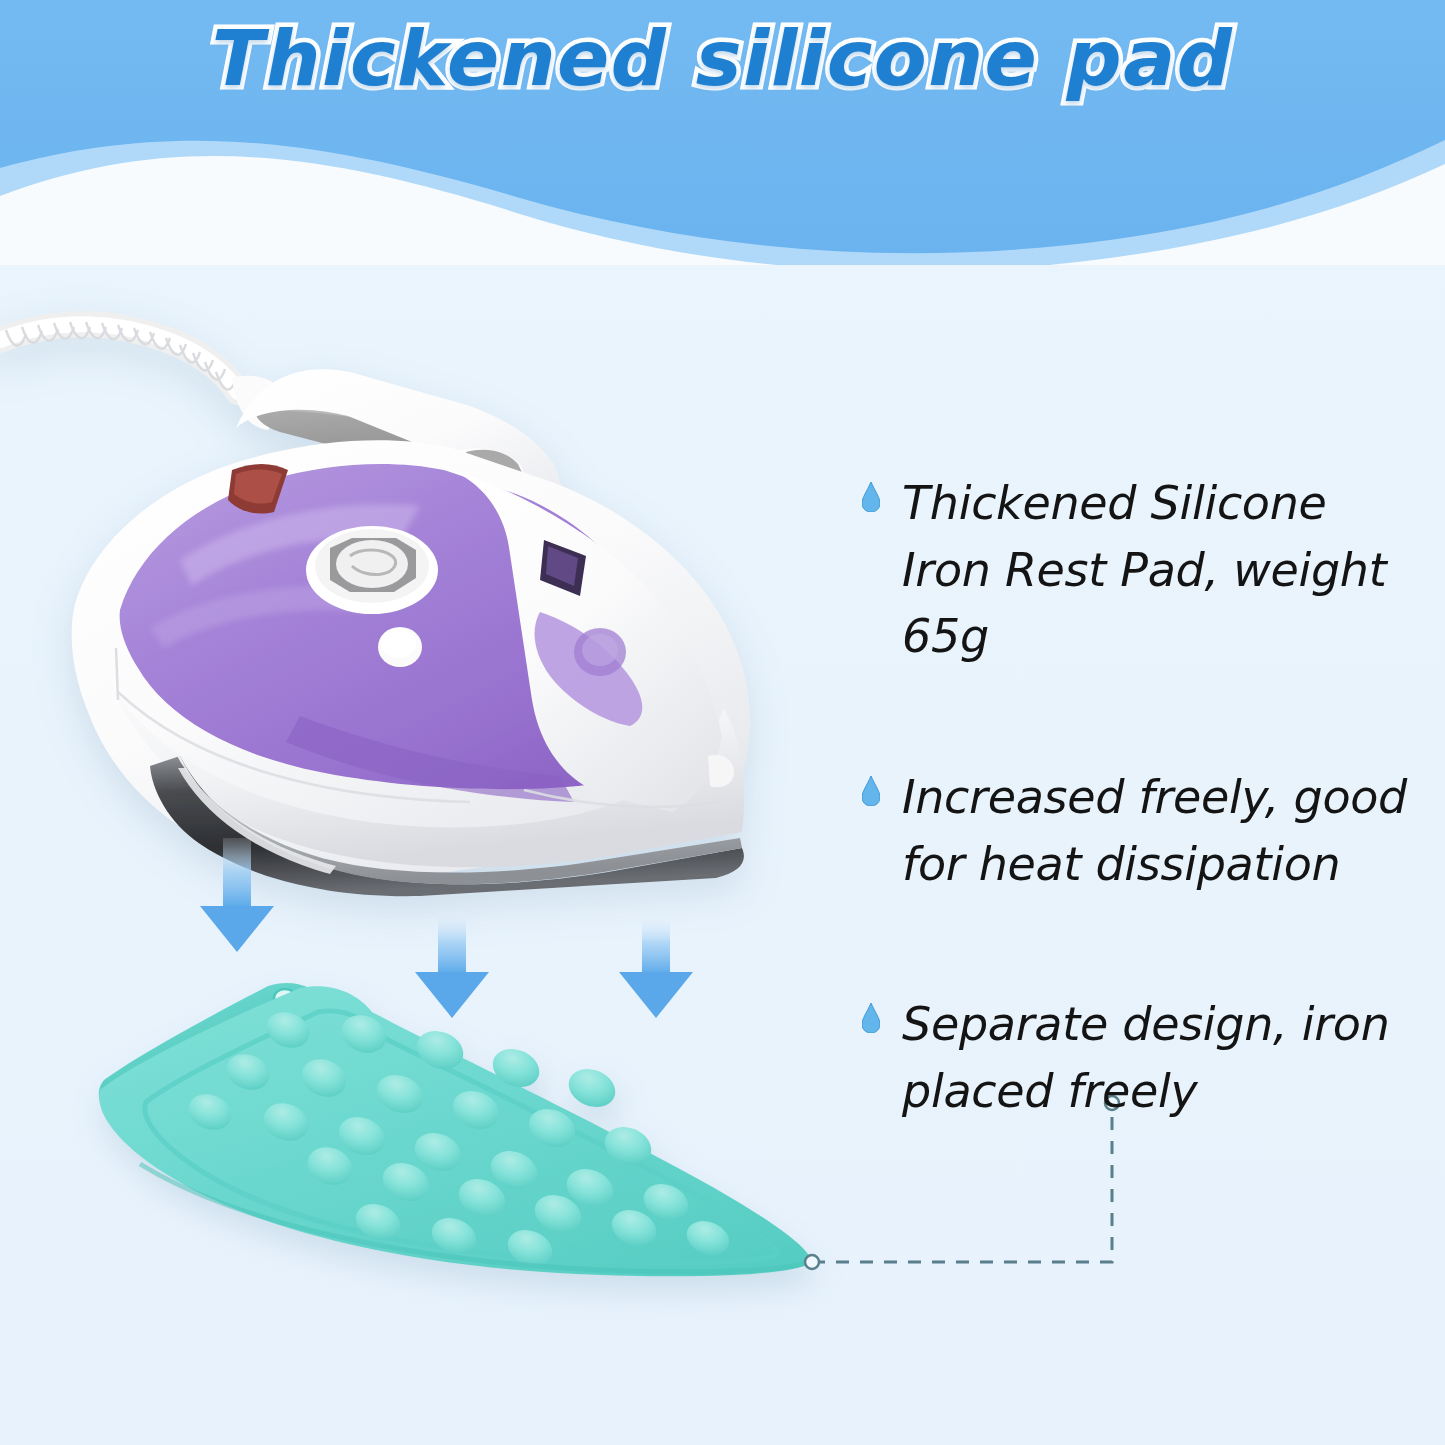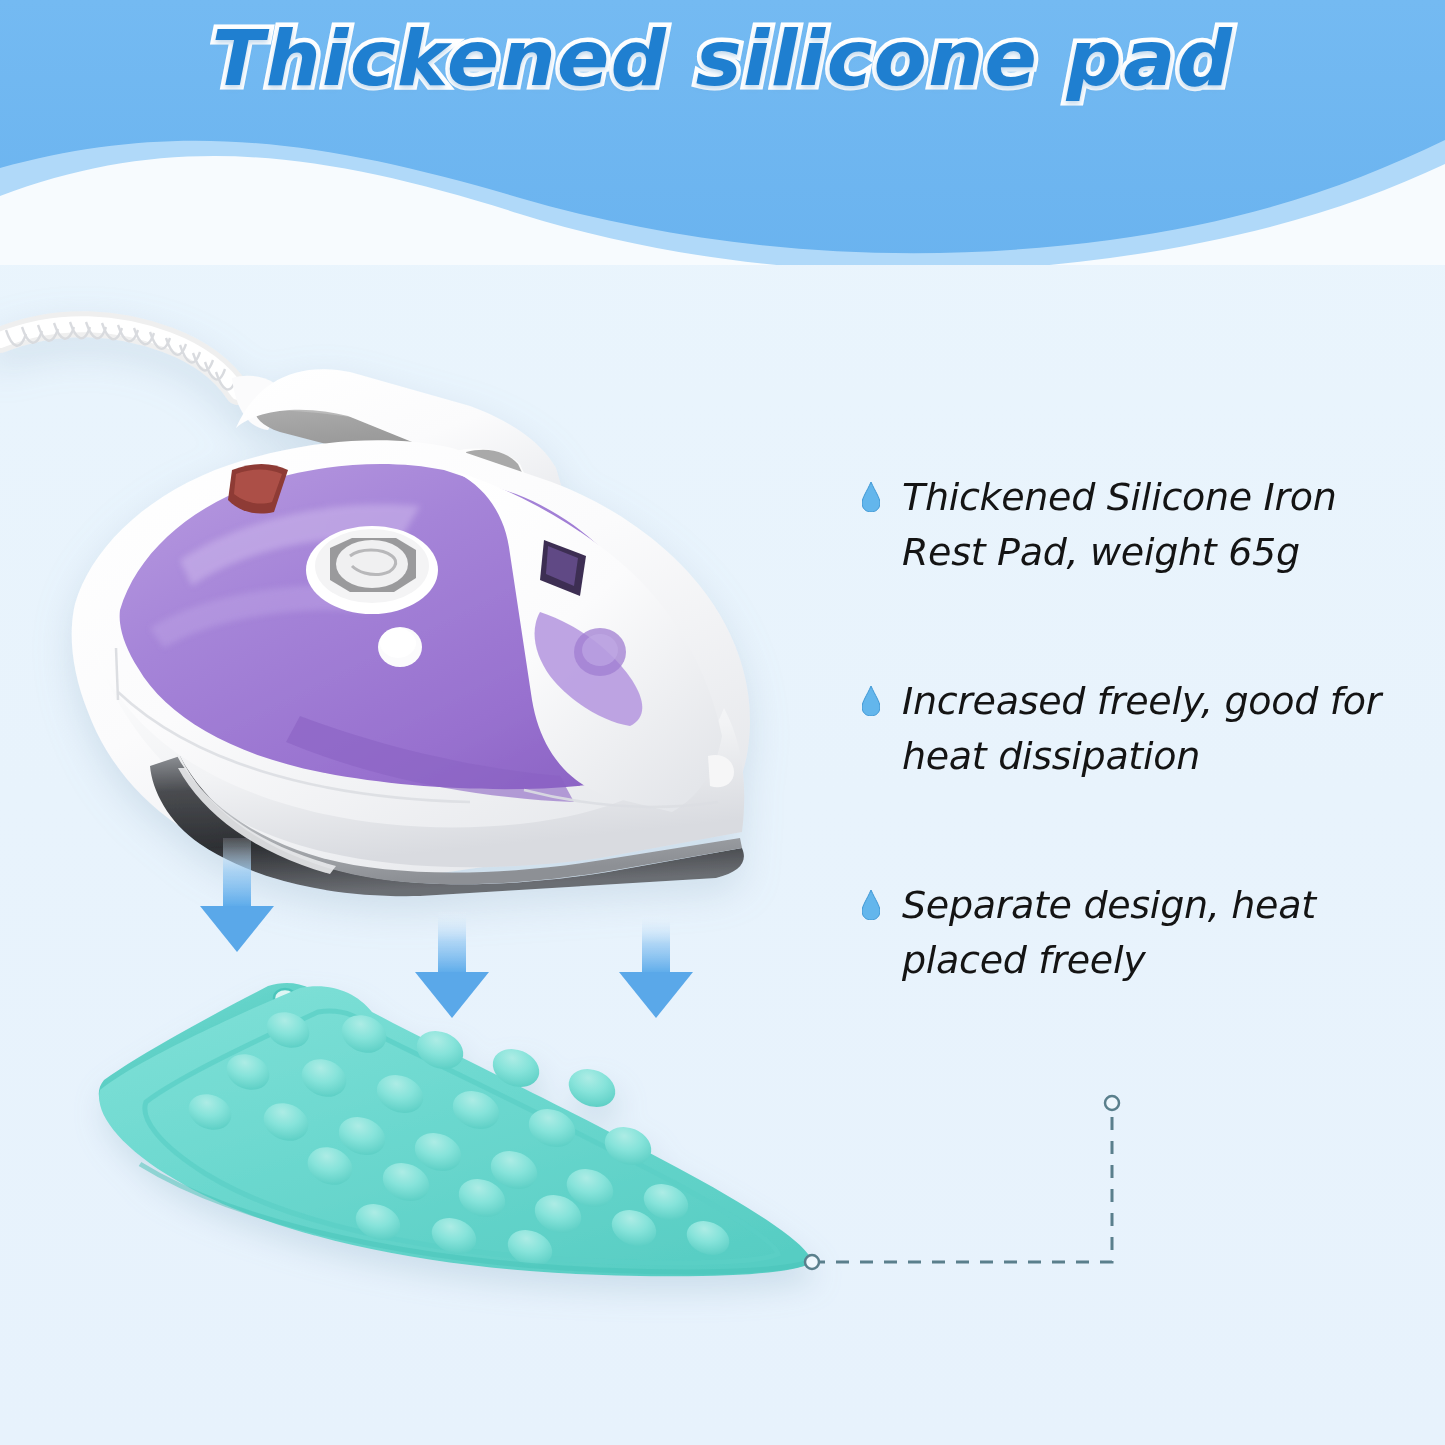--- a/index.html
+++ b/index.html
@@ -49,21 +49,21 @@
     margin-bottom:94px;
   }
   .feature:last-child{margin-bottom:0;}
   .bullet{
     flex:0 0 auto;
     width:18px;height:30px;
     margin-top:12px;margin-right:22px;
   }
   .feature-text{
     font-family:"DejaVu Sans", sans-serif;
-    font-size:38px;
+    font-size:46px;
     font-style:italic;
     font-weight:400;
     line-height:1.45;
     color:#141414;
     letter-spacing:-0.3px;
   }
 
   
   .stage{position:absolute;left:0;top:0;width:1445px;height:1445px;pointer-events:none;}
 </style>
@@ -418,18 +418,18 @@
       <svg class="bullet" viewBox="0 0 18 30">
         <path d="M9,0 C13,9 18,16 18,21 C18,26.5 14,30 9,30 C4,30 0,26.5 0,21 C0,16 5,9 9,0 Z" fill="#63b6ec" stroke="#3f97d4" stroke-width="1"></path>
       </svg>
       <div class="feature-text">Increased freely, good for heat dissipation</div>
     </div>
 
     <div class="feature">
       <svg class="bullet" viewBox="0 0 18 30">
         <path d="M9,0 C13,9 18,16 18,21 C18,26.5 14,30 9,30 C4,30 0,26.5 0,21 C0,16 5,9 9,0 Z" fill="#63b6ec" stroke="#3f97d4" stroke-width="1"></path>
       </svg>
-      <div class="feature-text">Separate design, heat placed freely</div>
+      <div class="feature-text">Separate design, iron placed freely</div>
     </div>
 
   </div>
 
 </div>
 
 </body></html>

